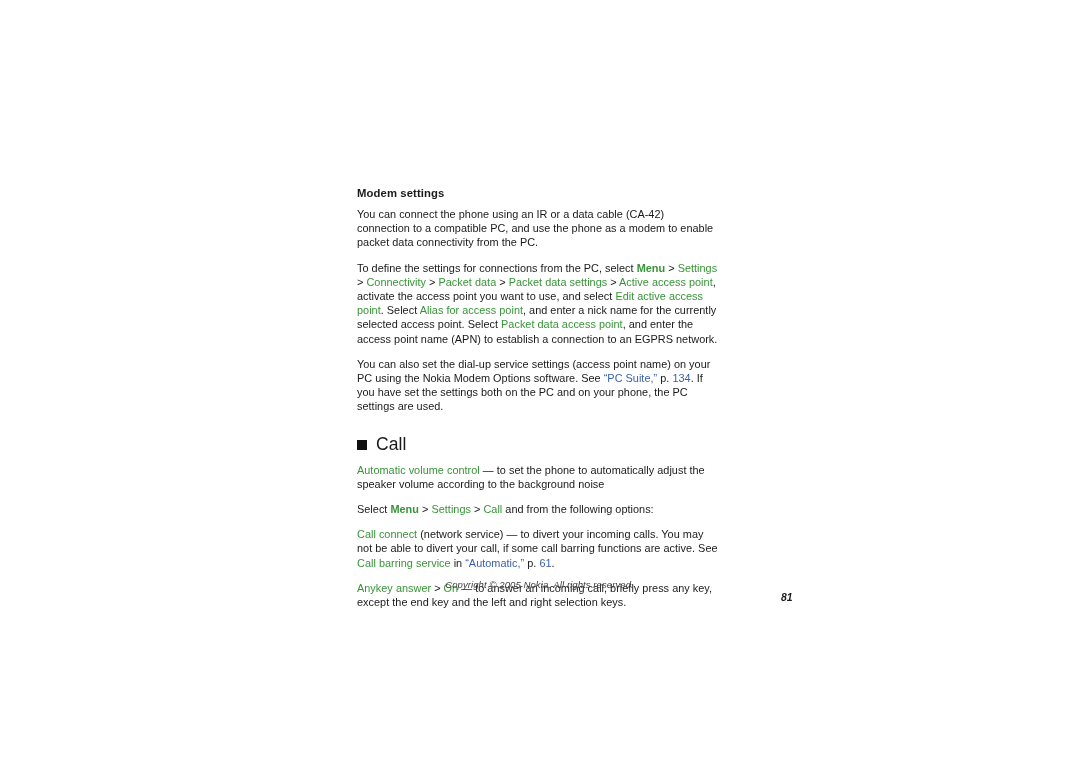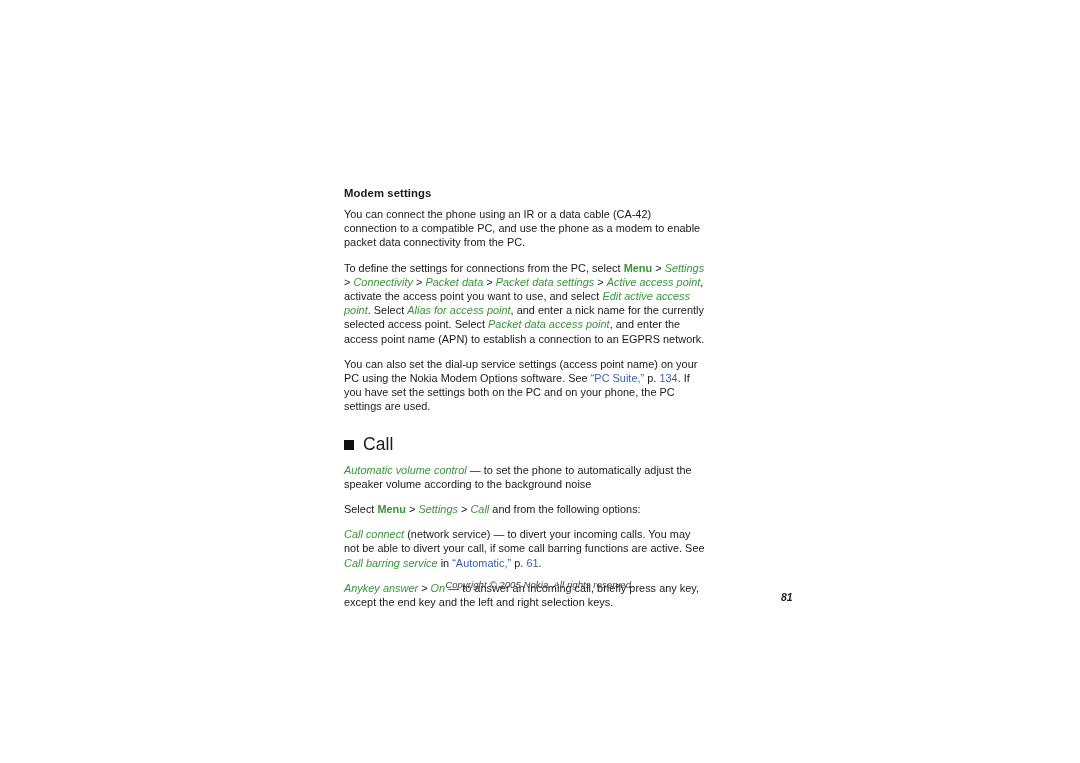--- a/index.html
+++ b/index.html
@@ -18,21 +18,21 @@
   }
   .page {
     position: relative;
     width: 1080px;
     height: 763px;
     background: #ffffff;
   }
   
   .content {
     position: absolute;
-    left: 344px;
+    left: 357px;
     top: 186px;
     width: 365px;
   }
   .subhead {
     font-size: 11.3px;
     font-weight: bold;
     color: #1a1a1a;
     letter-spacing: 0.1px;
     margin: 0 0 7px 0;
     line-height: 14px;
@@ -41,21 +41,20 @@
     font-size: 10.9px;
     line-height: 14.2px;
     color: #1a1a1a;
     margin: 0 4px 11px 0;
     text-align: left;
     letter-spacing: 0.02px;
   }
   p.para:last-child { margin-bottom: 0; }
   .g {
     color: #389438;
-    font-style: italic;
     text-align: center;
   }
   .gb {
     color: #389438;
     font-style: normal;
     font-weight: bold;
   }
   .lnk {
     color: #3a5fae;
     font-style: normal;

